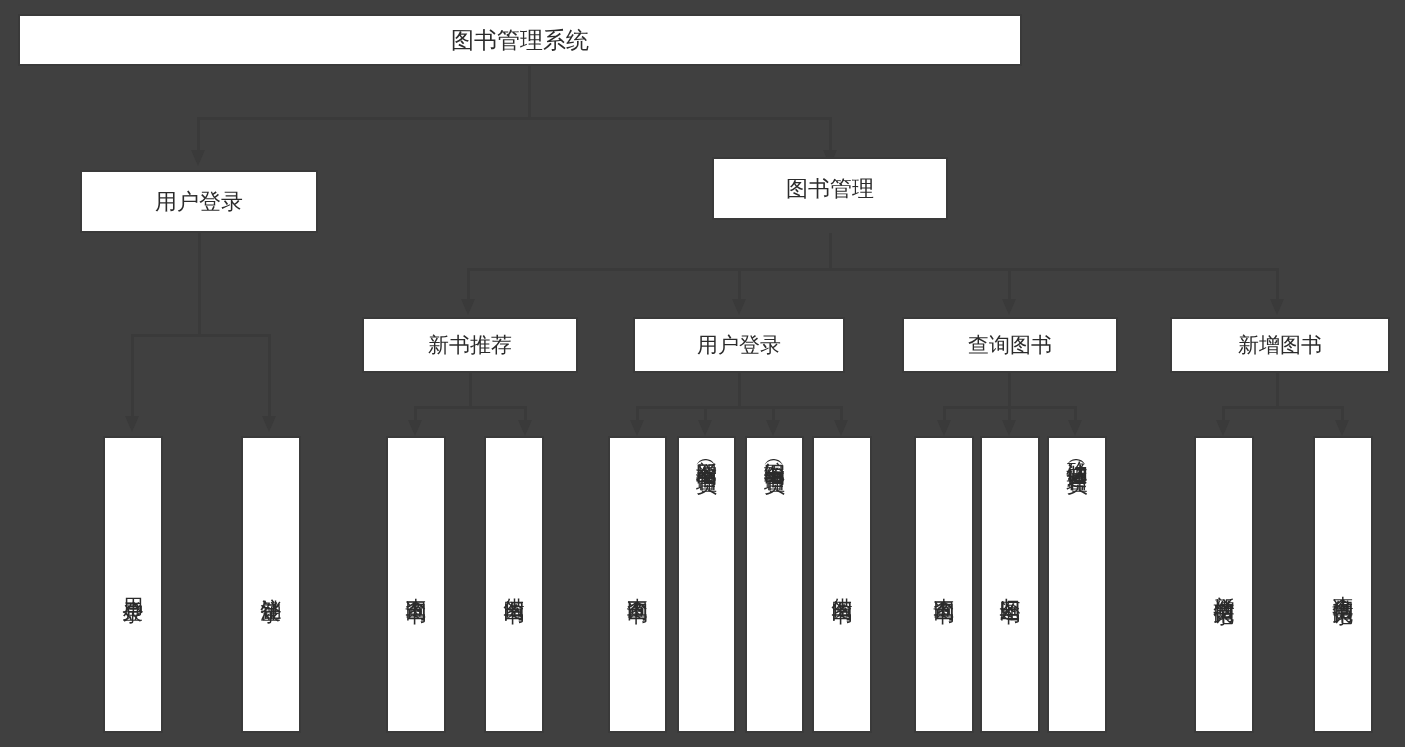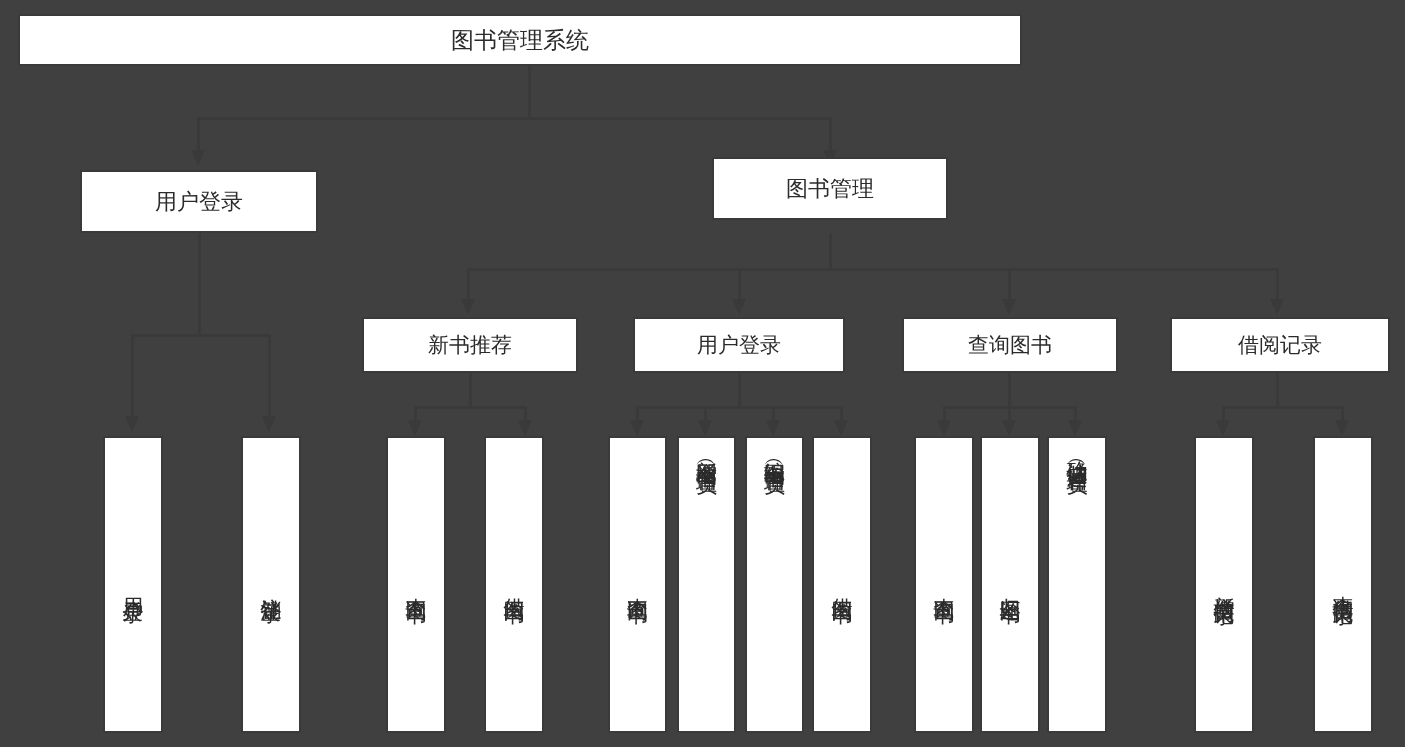--- a/index.html
+++ b/index.html
@@ -114,21 +114,21 @@
   <div class="node lvl3" style="left:362px;top:317px;width:216px;height:56px;text-align:right;">
     <span>新书推荐</span>
   </div>
   <div class="node lvl3" style="left:633px;top:317px;width:212px;height:56px;">
     <span>用户登录</span>
   </div>
   <div class="node lvl3" style="left:902px;top:317px;width:216px;height:56px;">
     <span>查询图书</span>
   </div>
   <div class="node lvl3" style="left:1170px;top:317px;width:220px;height:56px;">
-    <span>借阅记录</span>
+    <span>新增图书</span>
   </div>
 
   <div class="vline" style="left:469px;top:373px;width:3px;height:35px;"></div>
   <div class="hline" style="left:414px;top:406px;width:113px;height:3px;"></div>
   <div class="vline" style="left:414px;top:406px;width:3px;height:16px;"></div>
   <div class="arrow" style="left:408px;top:420px;"></div>
   <div class="vline" style="left:524px;top:406px;width:3px;height:16px;"></div>
   <div class="arrow" style="left:518px;top:420px;"></div>
 
   <div class="vline" style="left:738px;top:373px;width:3px;height:35px;"></div>

